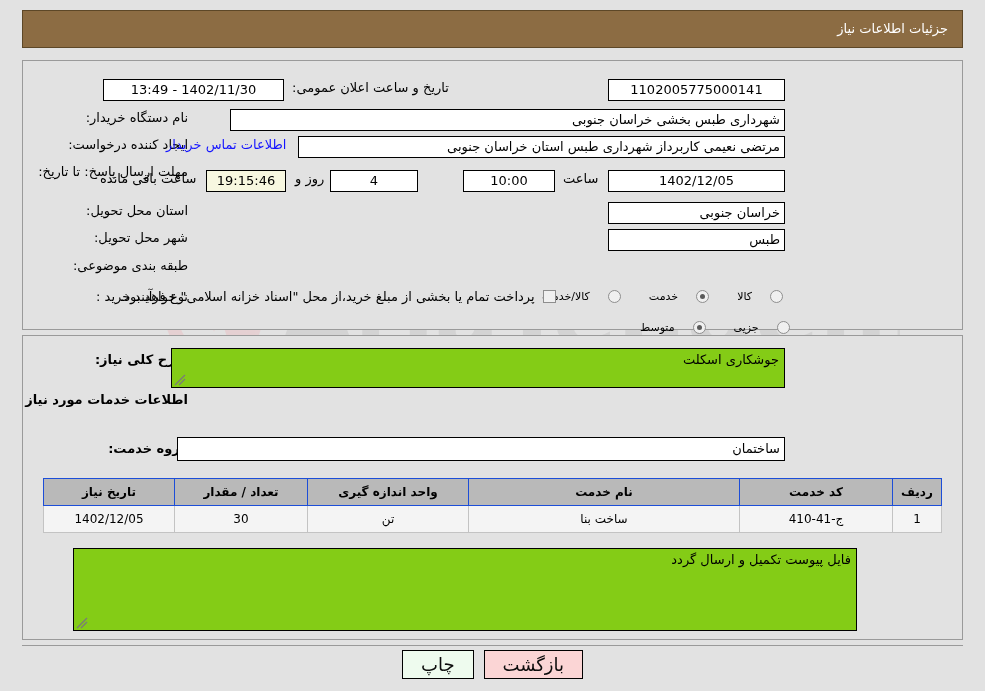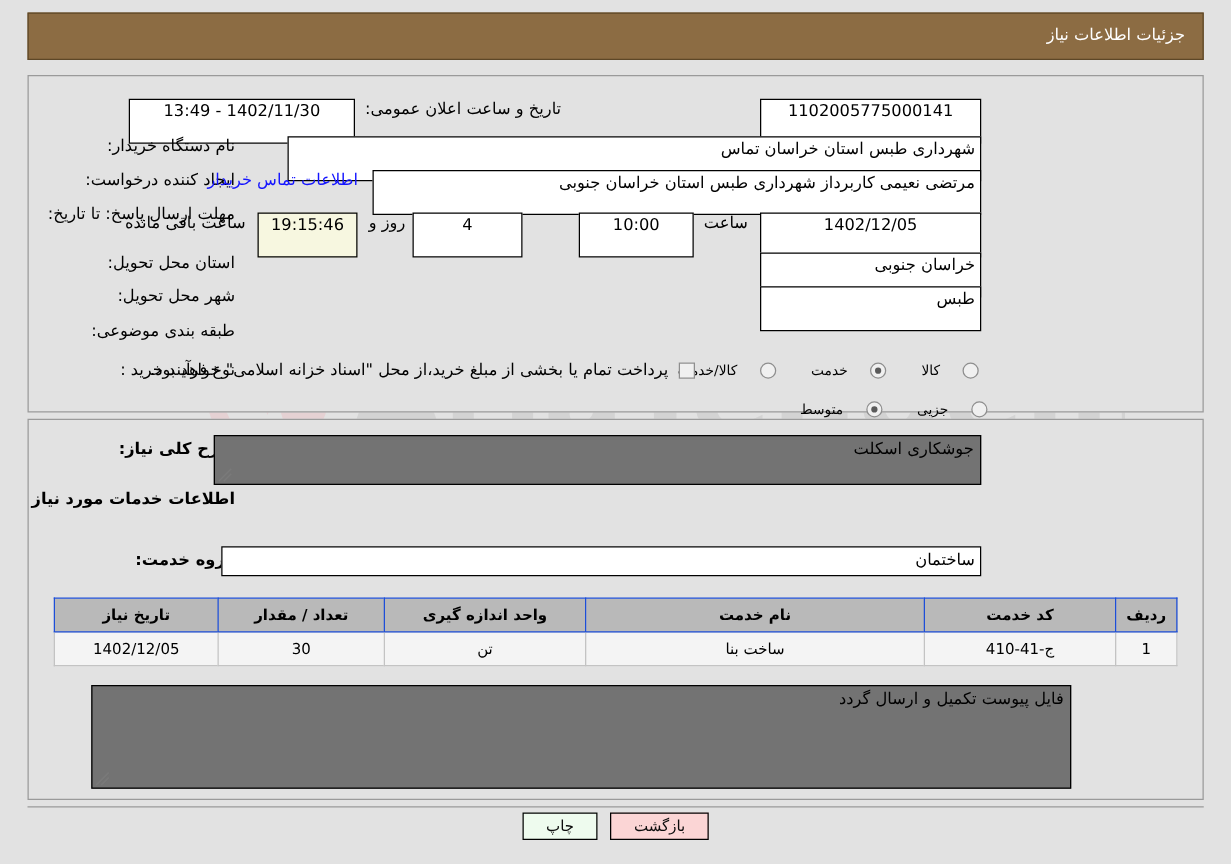--- a/index.html
+++ b/index.html
@@ -77,21 +77,21 @@
   }
   .lbl-b { font-weight: bold; }
 
   
   .fbox {
     box-sizing: border-box;
     background: #ffffff;
     border: 1px solid #000000;
     font-size: 13px;
     color: #000;
-    height: 36px;
+    height: 22px;
     line-height: 20px;
     padding: 0 4px;
     direction: rtl;
     text-align: right;
     overflow: hidden;
     white-space: nowrap;
   }
   .fbox.center { text-align: center; }
   .fbox.num { direction: ltr; text-align: center; font-size: 13px; }
   .fbox.yellow { background: #f7f7e0; }
@@ -129,21 +129,21 @@
     border: 1px solid #8e8e8e;
     background: #f0f0f0;
     box-sizing: border-box;
     vertical-align: middle;
   }
   .opt { display: inline-flex; align-items: center; gap: 18px; font-size: 11px; margin-top: 32px; }
 
   
   .tarea {
     box-sizing: border-box;
-    background: #737373;
+    background: #84cc16;
     border: 1px solid #000;
     font-size: 13px;
     color: #000;
     direction: rtl;
     text-align: right;
     padding: 3px 5px;
     position: relative;
     overflow: hidden;
   }
   .tarea .grip {
@@ -196,21 +196,21 @@
     position: absolute;
     left: 0; top: 650px;
     width: 985px;
     display: flex;
     justify-content: center;
     gap: 10px;
     z-index: 3;
   }
   .btn {
     border: 1px solid #000;
-    font-size: 12px;
+    font-size: 18px;
     padding: 3px 18px;
     cursor: pointer;
     font-family: inherit;
     direction: rtl;
   }
   .btn-print  { background: #eefbee; color: #0c0c0c; }
   .btn-back   { background: #fbd5d5; color: #0c0c0c; }
 </style>
 </head>
 <body>
@@ -244,21 +244,21 @@
     <span class="lbl">تاریخ و ساعت اعلان عمومی:</span>
   </div>
   <div class="row" style="left:103px; top:79px;">
     <span class="fbox center" style="width:181px;">1402/11/30 - 13:49</span>
   </div>
 
   <div class="row" style="right:797px; top:110px;">
     <span class="lbl">نام دستگاه خریدار:</span>
   </div>
   <div class="row" style="left:230px; top:109px;">
-    <span class="fbox" style="width:555px;">شهرداری طبس استان خراسان تماس</span>
+    <span class="fbox" style="width:555px;">شهرداری طبس بخشی خراسان جنوبی</span>
   </div>
 
   <div class="row" style="right:797px; top:137px;margin-left:40px;">
     <span class="lbl">ایجاد کننده درخواست:</span>
   </div>
   <div class="row" style="left:298px; top:136px;">
     <span class="fbox" style="width:487px;">مرتضی نعیمی کاربرداز شهرداری طبس استان خراسان جنوبی</span>
   </div>
   <div class="row" style="left:166px; top:137px;">
     <a class="link">اطلاعات تماس خریدار</a>

